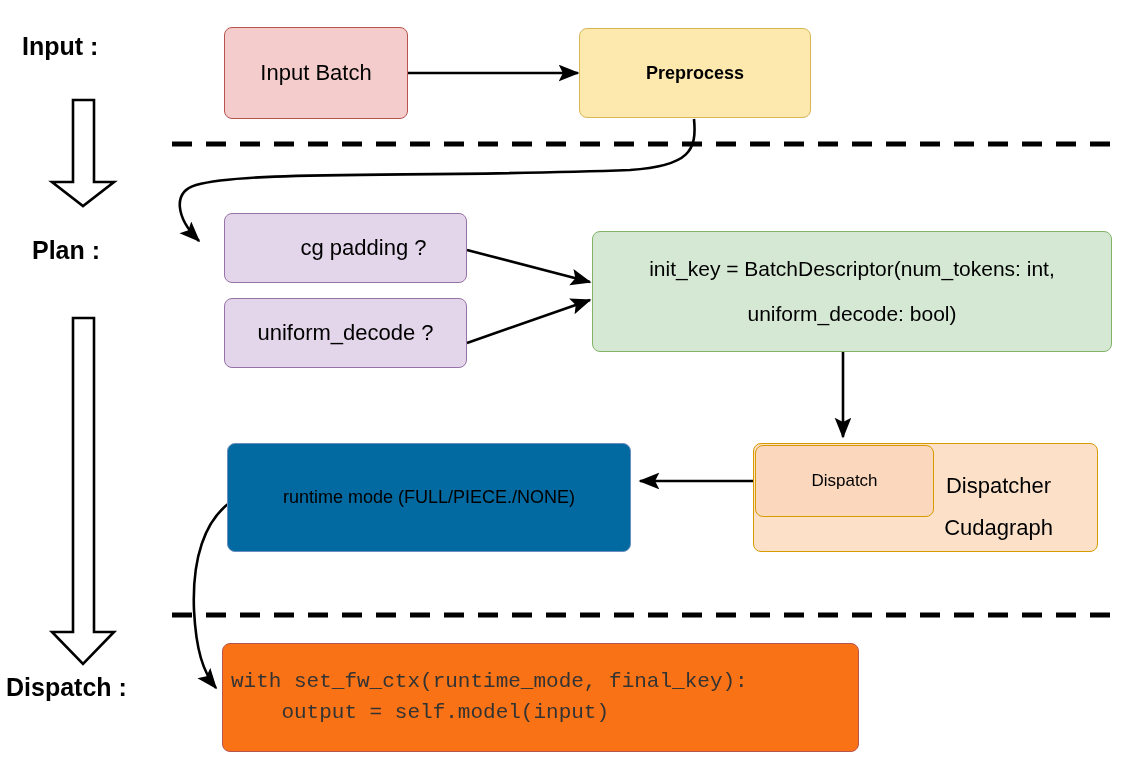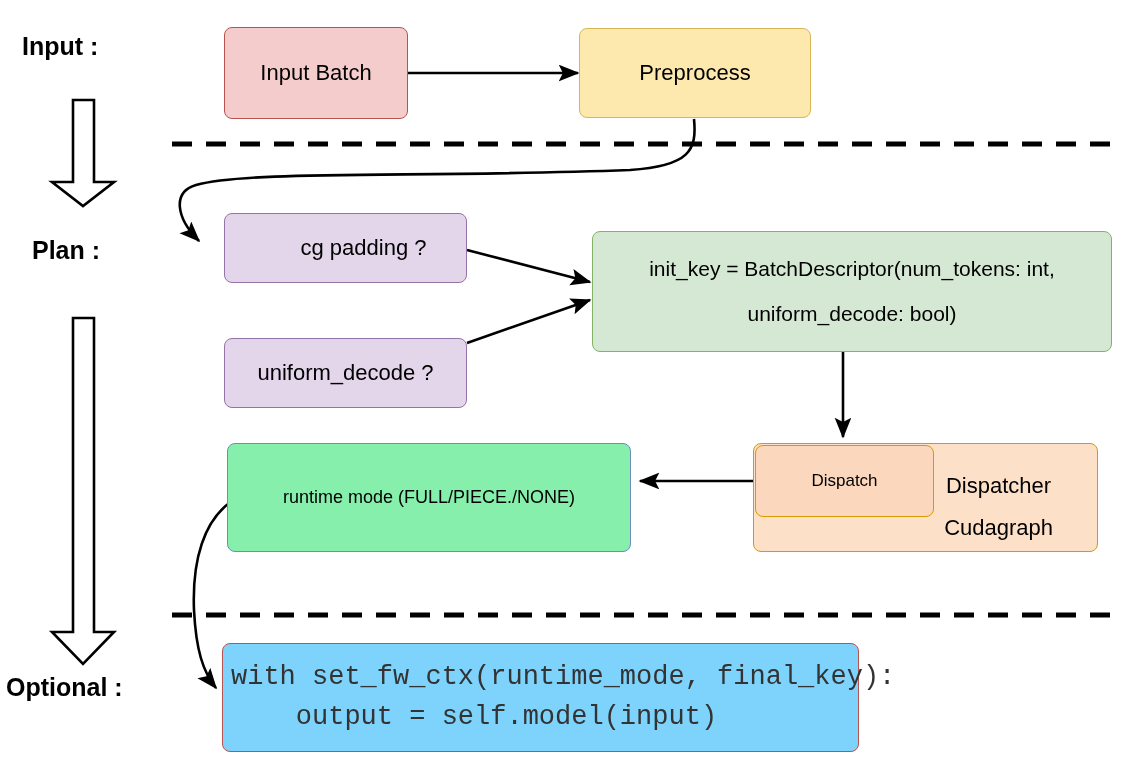--- a/index.html
+++ b/index.html
@@ -25,31 +25,31 @@
     align-items:center;
     justify-content:center;
     text-align:center;
     font-family:"Liberation Sans",sans-serif;
     color:#000;
     line-height:1.25;
   }
   .node span{display:block;width:100%;padding:0 8px;box-sizing:border-box;}
 
   .n-input{background:#f5cccc;border-color:#b85450;font-size:22px;}
-  .n-pre{background:#fde9ae;border-color:#d6b656;font-size:22px;}
+  .n-pre{background:#fde9ae;border-color:#d6b656;font-size:18px;font-weight:bold;}
   .n-purple{background:#e3d5ea;border-color:#9673a6;font-size:22px;}
   .n-green{background:#d5e8d4;border-color:#82b366;font-size:21px;}
-  .n-blue{background:#86efac;border-color:#6c8ebf;font-size:18px;}
+  .n-blue{background:#0369a1;border-color:#6c8ebf;font-size:18px;}
   .n-orange-outer{background:#fce0c8;border-color:#d79b00;font-size:22px;align-items:flex-start;justify-content:flex-end;}
   .n-orange-outer span{padding:14px 22px 0 0;width:auto;text-align:center;}
   .n-orange-inner{background:#fad7bd;border-color:#d79b00;font-size:17px;}
   .n-code{
-    background:#7dd3fc;border-color:#b85450;
+    background:#f97316;border-color:#b85450;
     font-family:"Liberation Mono",monospace;
-    font-size:27px;
+    font-size:21px;
     justify-content:flex-start;
     align-items:center;
     color:#333;
     letter-spacing:0px;
   }
   .n-code span{text-align:left;padding:0 0 0 8px;white-space:pre;line-height:1.45;}
 
   .svg-layer{position:absolute;left:0;top:0;width:1142px;height:770px;overflow:visible;}
 </style>
 </head>
@@ -81,35 +81,35 @@
 
     <line x1="843" y1="352" x2="843" y2="437" stroke="#000" stroke-width="2.6" marker-end="url(#ah)"></line>
 
     <line x1="754" y1="481" x2="640" y2="481" stroke="#000" stroke-width="2.6" marker-end="url(#ah)"></line>
 
     <path d="M 232,501 C 204,520 192,560 194,610 C 196,650 203,672 216,688" fill="none" stroke="#000" stroke-width="2.6" marker-end="url(#ah)"></path>
   </svg>
 
   <div class="stage-label" style="left:22px;top:32px;">Input :</div>
   <div class="stage-label" style="left:32px;top:236px;text-align:center;">Plan :</div>
-  <div class="stage-label" style="left:6px;top:673px;">Optional :</div>
+  <div class="stage-label" style="left:6px;top:673px;">Dispatch :</div>
 
   <div class="node n-input" style="left:224px;top:27px;width:184px;height:92px;">
     <span>Input Batch</span>
   </div>
 
   <div class="node n-pre" style="left:579px;top:28px;width:232px;height:90px;">
     <span>Preprocess</span>
   </div>
 
   <div class="node n-purple" style="left:224px;top:213px;width:243px;height:70px;padding-left:36px;">
     <span>cg padding ?</span>
   </div>
 
-  <div class="node n-purple" style="left:224px;top:298px;width:243px;height:70px;margin-top:40px;">
+  <div class="node n-purple" style="left:224px;top:298px;width:243px;height:70px;">
     <span>uniform_decode ?</span>
   </div>
 
   <div class="node n-green" style="left:592px;top:231px;width:520px;height:121px;flex-direction:column;gap:18px;">
     <span>init_key = BatchDescriptor(num_tokens: int,</span>
     <span>uniform_decode: bool)</span>
   </div>
 
   <div class="node n-blue" style="left:227px;top:443px;width:404px;height:109px;flex-direction:column;">
     <span>runtime mode (FULL/PIECE./NONE)</span>

